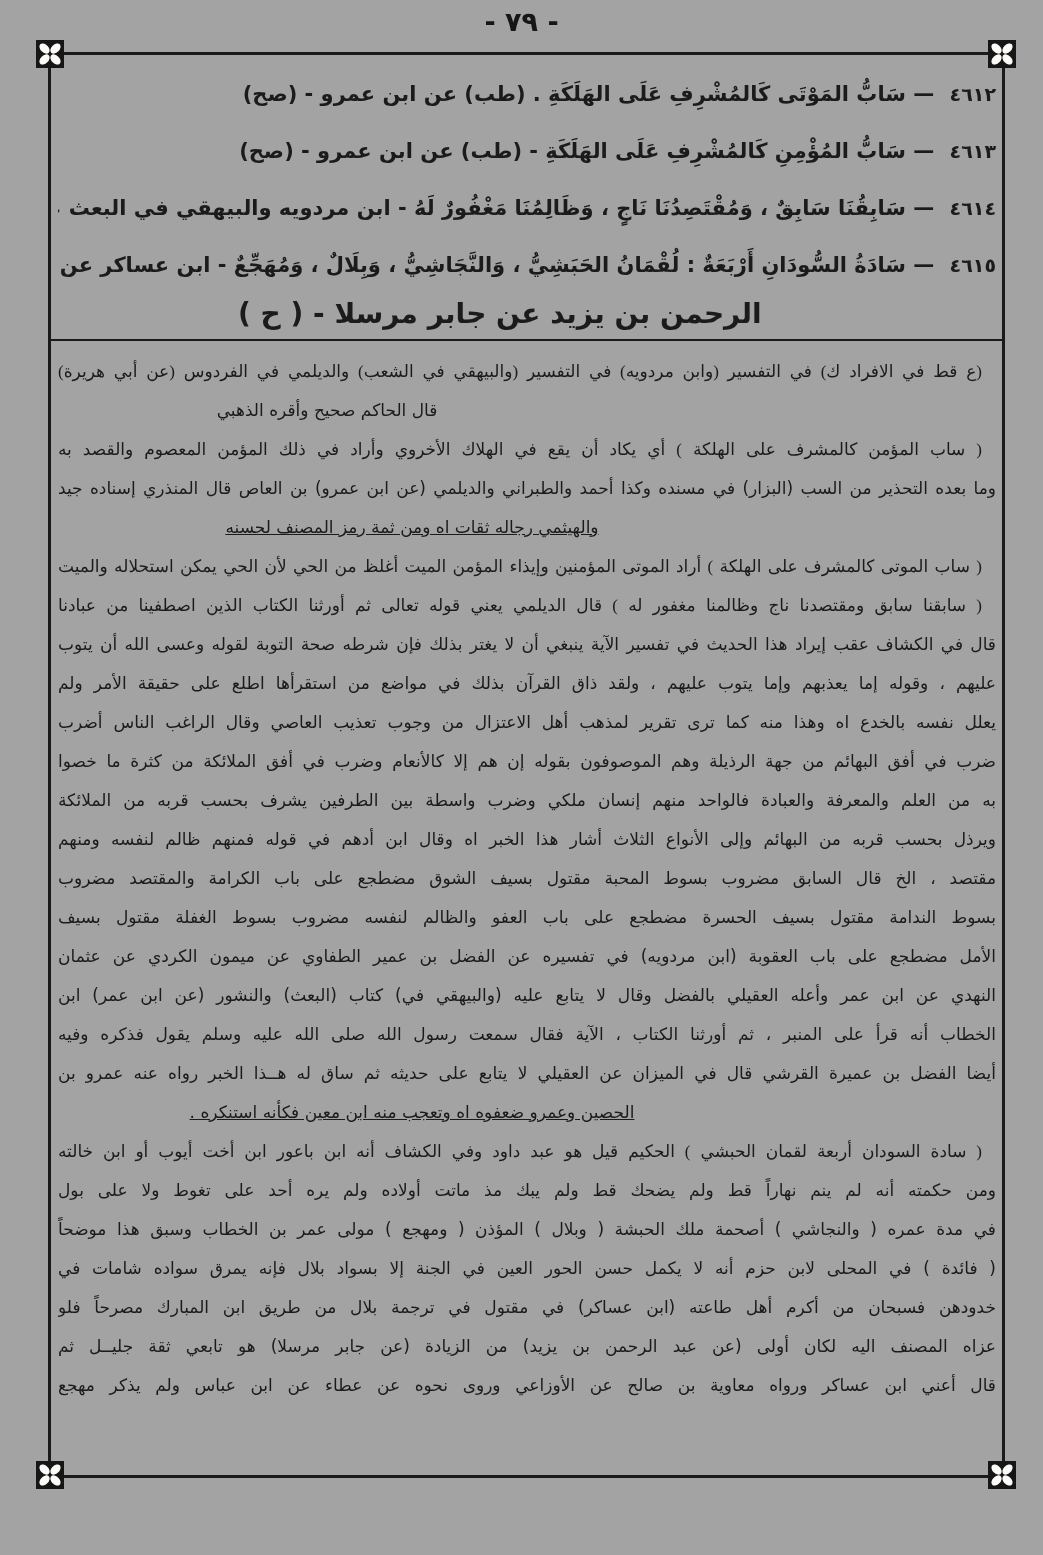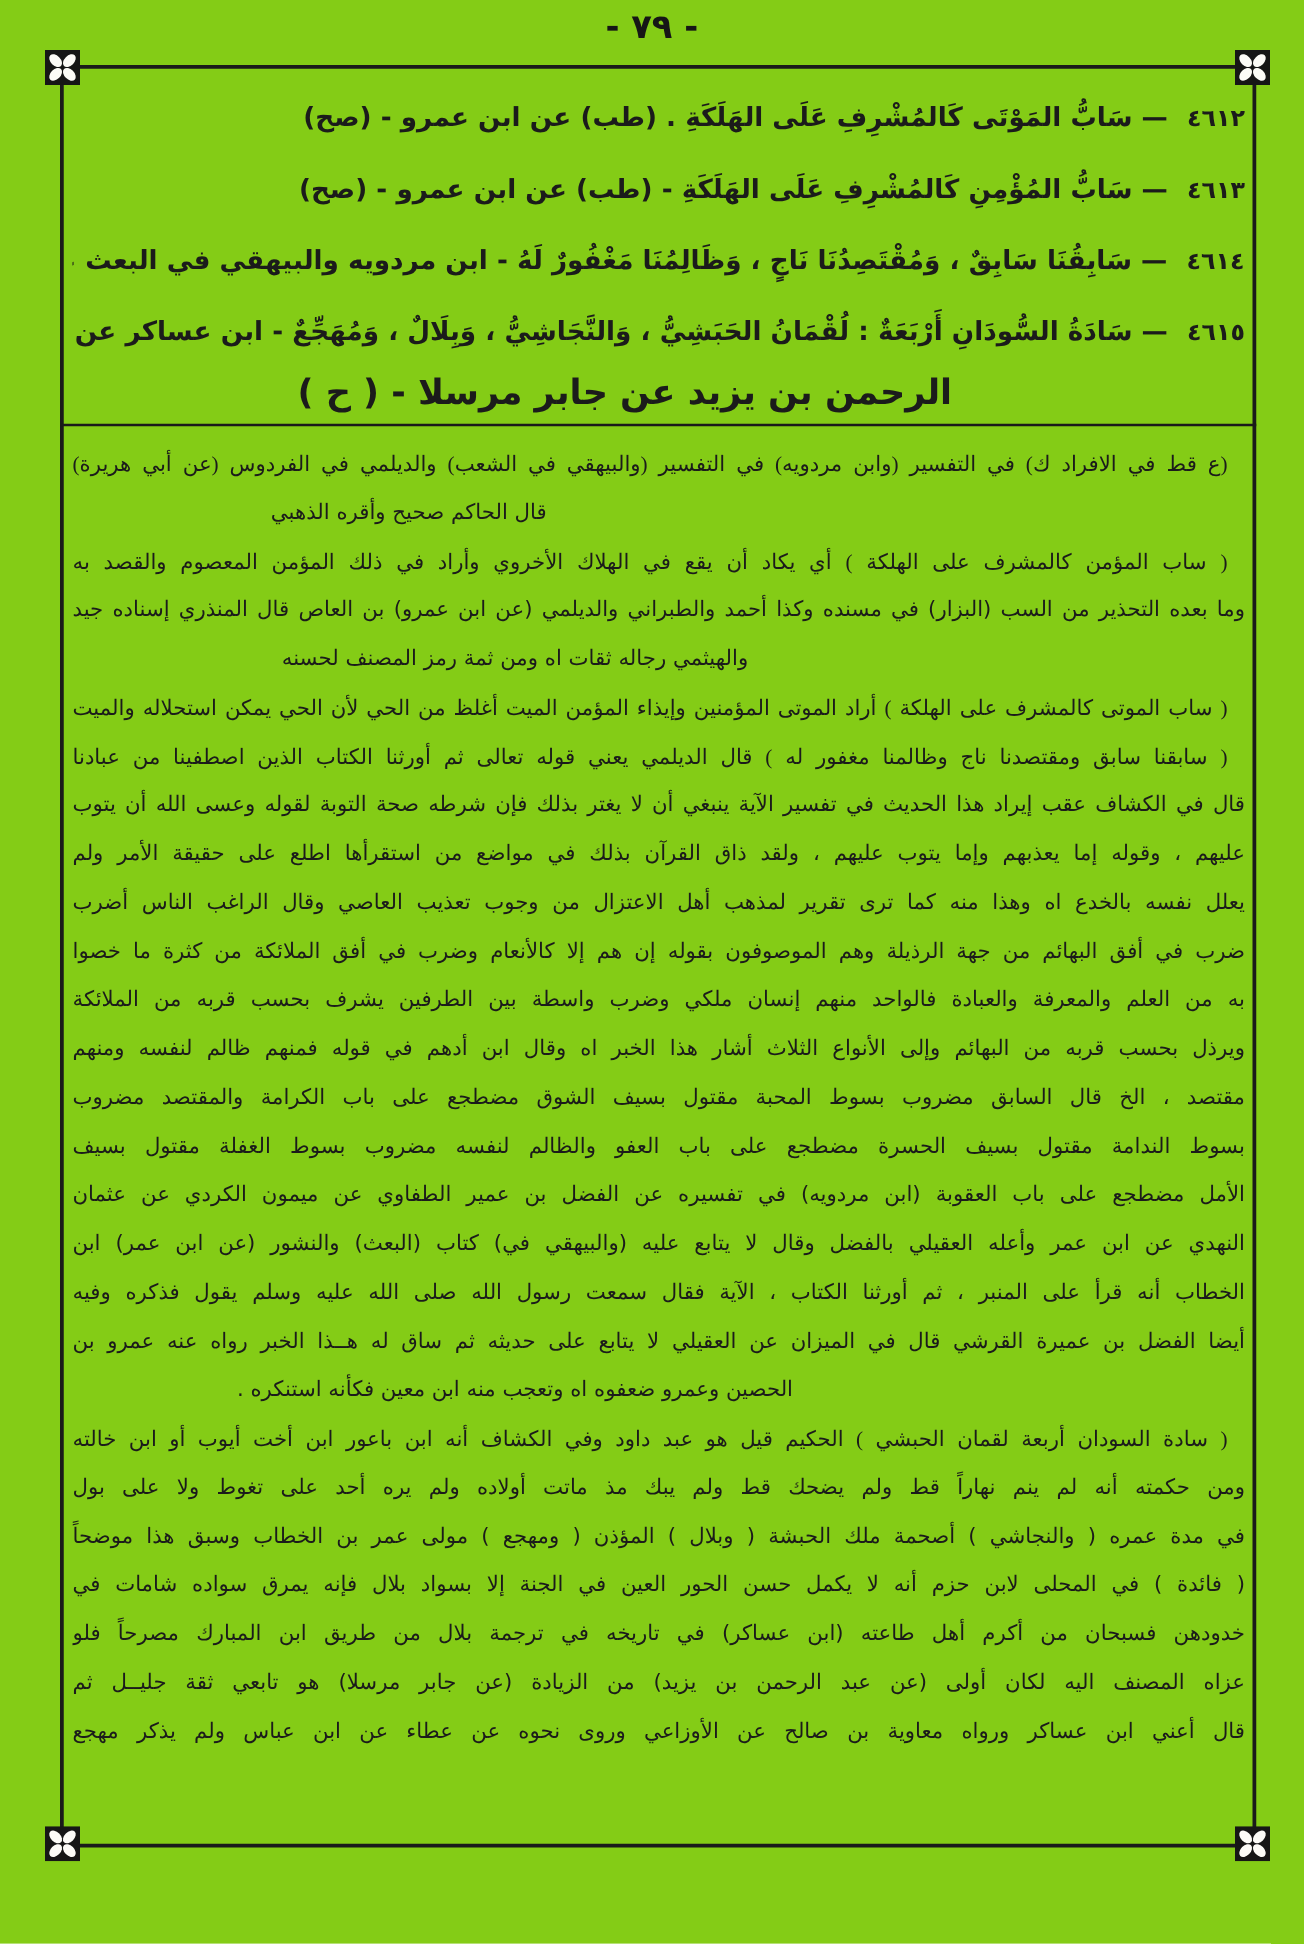--- a/index.html
+++ b/index.html
@@ -4,21 +4,21 @@
 <style>
   html, body {
     margin: 0;
     padding: 0;
     background: #ffffff;
   }
   .page {
     position: relative;
     width: 1043px;
     height: 1555px;
-    background: #84cc16;
+    background: #a3a3a3;
     color: #1b1b1b;
     font-family: "DejaVu Sans", sans-serif;
     overflow: hidden;
   }
   .page-number {
     position: absolute;
     top: 6px;
     left: 0;
     width: 100%;
     text-align: center;
@@ -79,21 +79,21 @@
     direction: rtl;
   }
   .cm {
     height: 39px;
     line-height: 39px;
     font-size: 17px;
     overflow: hidden;
   }
   .jline { text-align: justify; text-align-last: justify; }
   .pstart { padding-right: 14px; font-family: Liberation Serif, serif; }
-  .cline { text-align: center; text-align-last: center; padding-right: 230px; }
+  .cline { text-align: center; text-align-last: center; padding-right: 230px; text-decoration: underline; }
   .cline-far { text-align: center; text-align-last: center; padding-right: 400px; }
 </style>
 </head>
 <body>
 
 <div class="page">
 
   <div class="page-number">- ٧٩ -</div>
 
   <div class="rule rule-top"></div>
@@ -181,18 +181,18 @@
     <div class="cm jline">الأمل مضطجع على باب العقوبة (ابن مردويه) في تفسيره عن الفضل بن عمير الطفاوي عن ميمون الكردي عن عثمان</div>
     <div class="cm jline">النهدي عن ابن عمر وأعله العقيلي بالفضل وقال لا يتابع عليه (والبيهقي في) كتاب (البعث) والنشور (عن ابن عمر) ابن</div>
     <div class="cm jline">الخطاب أنه قرأ على المنبر ، ثم أورثنا الكتاب ، الآية فقال سمعت رسول الله صلى الله عليه وسلم يقول فذكره وفيه</div>
     <div class="cm jline">أيضا الفضل بن عميرة القرشي قال في الميزان عن العقيلي لا يتابع على حديثه ثم ساق له هــذا الخبر رواه عنه عمرو بن</div>
     <div class="cm cline">الحصين وعمرو ضعفوه اه وتعجب منه ابن معين فكأنه استنكره .</div>
 
     <div class="cm jline pstart">( سادة السودان أربعة لقمان الحبشي ) الحكيم قيل هو عبد داود وفي الكشاف أنه ابن باعور ابن أخت أيوب أو ابن خالته</div>
     <div class="cm jline">ومن حكمته أنه لم ينم نهاراً قط ولم يضحك قط ولم يبك مذ ماتت أولاده ولم يره أحد على تغوط ولا على بول</div>
     <div class="cm jline">في مدة عمره ( والنجاشي ) أصحمة ملك الحبشة ( وبلال ) المؤذن ( ومهجع ) مولى عمر بن الخطاب وسبق هذا موضحاً</div>
     <div class="cm jline">( فائدة ) في المحلى لابن حزم أنه لا يكمل حسن الحور العين في الجنة إلا بسواد بلال فإنه يمرق سواده شامات في</div>
-    <div class="cm jline">خدودهن فسبحان من أكرم أهل طاعته (ابن عساكر) في تاريخه في ترجمة بلال من طريق ابن المبارك مصرحاً فلو</div>
+    <div class="cm jline">خدودهن فسبحان من أكرم أهل طاعته (ابن عساكر) في مقتول في ترجمة بلال من طريق ابن المبارك مصرحاً فلو</div>
     <div class="cm jline">عزاه المصنف اليه لكان أولى (عن عبد الرحمن بن يزيد) من الزيادة (عن جابر مرسلا) هو تابعي ثقة جليــل ثم</div>
     <div class="cm jline">قال أعني ابن عساكر ورواه معاوية بن صالح عن الأوزاعي وروى نحوه عن عطاء عن ابن عباس ولم يذكر مهجع</div>
   </div>
 
 </div>
 
 </body></html>

